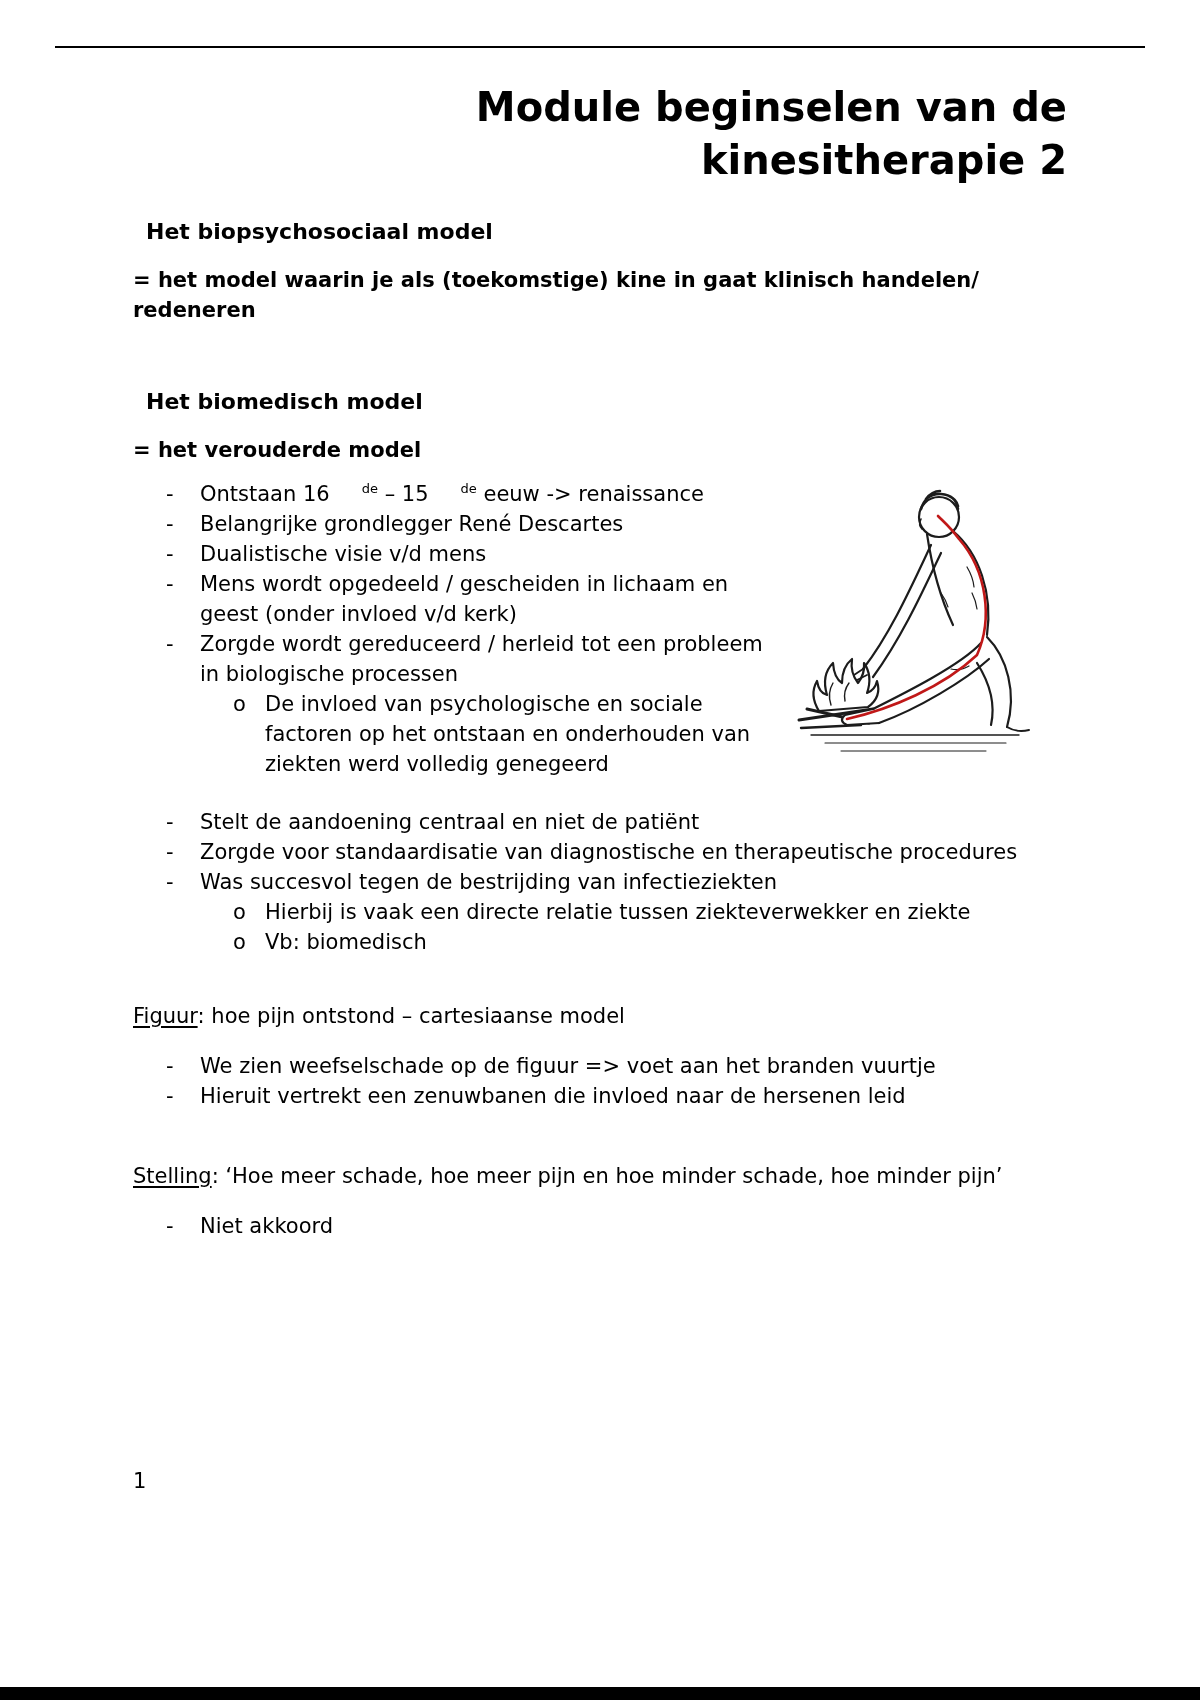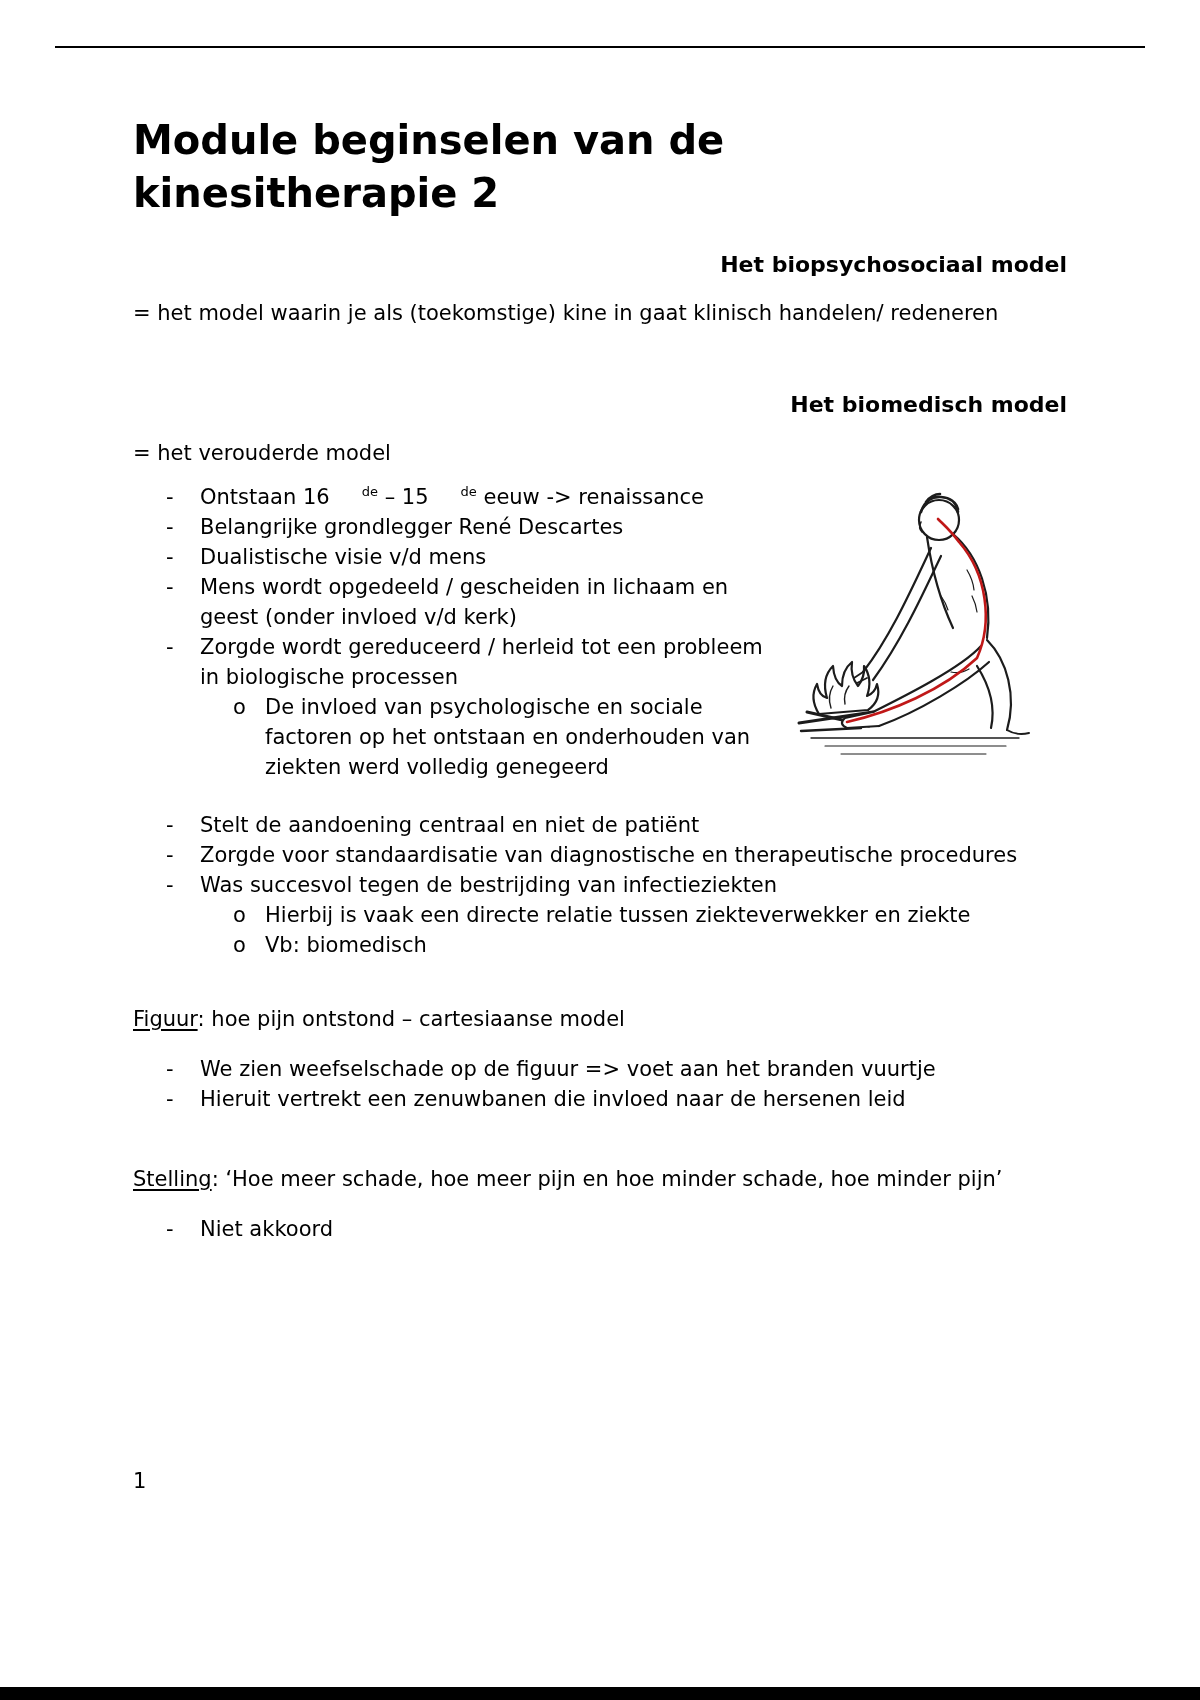--- a/index.html
+++ b/index.html
@@ -6,27 +6,27 @@
   html, body { margin: 0; padding: 0; background: #ffffff; }
   body { font-family: "DejaVu Sans", "Liberation Sans", sans-serif; color: #000; }
 
   .page { position: relative; width: 1200px; height: 1700px; background: #fff; overflow: hidden; }
 
   .top-rule { position: absolute; top: 46px; left: 55px; right: 55px; height: 2px; background: #000; }
   .bottom-bar { position: absolute; bottom: 0; left: 0; width: 100%; height: 13px; background: #000; }
 
   .content { position: absolute; top: 0; left: 133px; width: 934px; font-size: 21px; line-height: 30px; }
 
-  h1.title { margin: 114px 0 0 0; font-size: 40px; line-height: 53px; font-weight: 700; letter-spacing: 0; }
+  h1.title { margin: 81px 0 0 0; font-size: 40px; line-height: 53px; font-weight: 700; letter-spacing: 0; text-align: right; }
   h1.title .tl { display: block; }
 
-  h2 { font-size: 22px; line-height: 30px; font-weight: 700; margin: 30px 0 0 13px; text-align: right; }
+  h2 { font-size: 22px; line-height: 30px; font-weight: 700; margin: 30px 0 0 13px; }
   h2.gap { margin-top: 62px; }
 
-  p.body { margin: 18px 0 0 0; }
+  p.body { margin: 18px 0 0 0; font-weight: bold; }
   p.bp { max-width: 910px; }
 
   .list-area { position: relative; margin-top: 14px; }
 
   figure.illus { position: absolute; top: -6px; right: 30px; width: 256px; height: 288px; margin: 0; }
 
   ul { list-style: none; margin: 0; padding: 0 0 0 33px; }
   li { display: flex; }
   .m  { width: 34px; flex: none; }
   .m2 { width: 32px; flex: none; }

